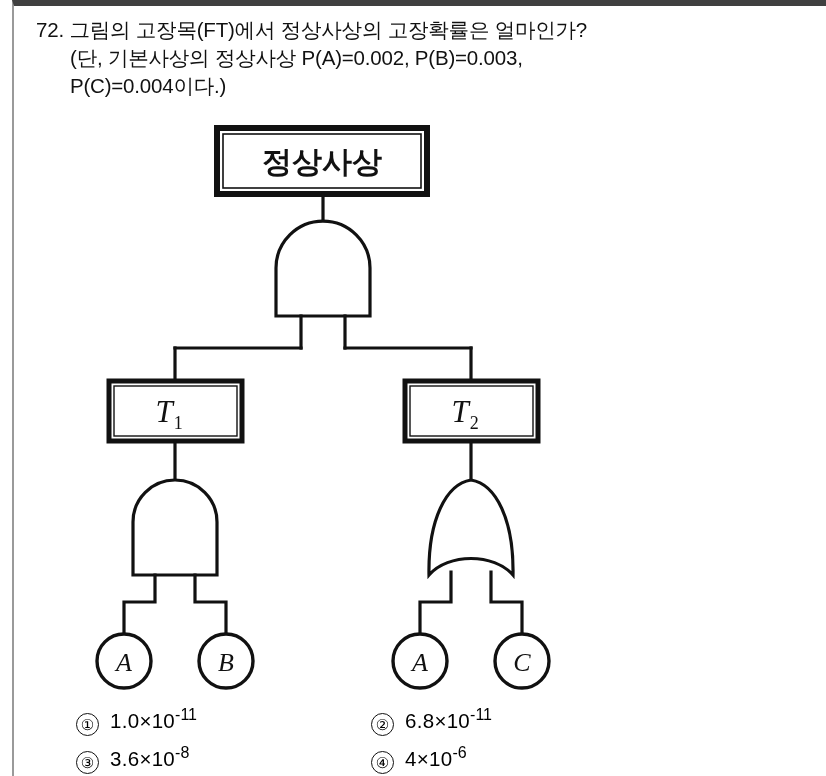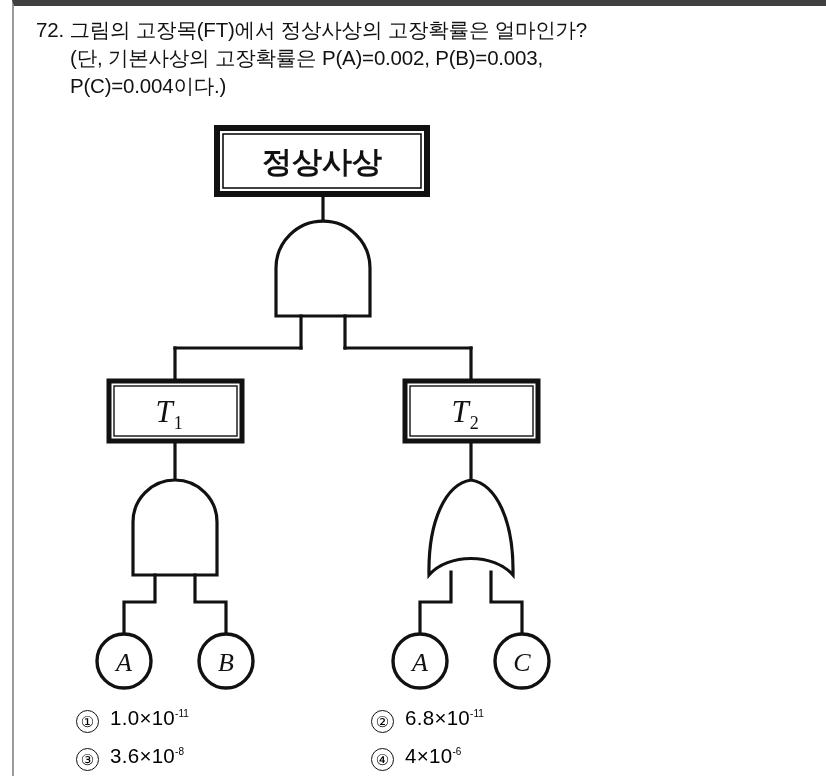--- a/index.html
+++ b/index.html
@@ -90,21 +90,21 @@
     box-sizing: border-box;
     position: relative;
     top: 2px;
     flex: 0 0 auto;
   }
   .ctext {
     font-size: 20.5px;
     letter-spacing: 0.3px;
   }
   .ctext sup {
-    font-size: 10px;
+    font-size: 16px;
     vertical-align: super;
     letter-spacing: 0;
   }
 
   
   .lbl-ko {
     font-family: "Liberation Serif", serif;
     font-size: 30px;
     font-weight: 700;
   }
@@ -124,21 +124,21 @@
     font-size: 26px;
   }
 </style>
 </head>
 <body>
 
 <div id="page">
 
   <div class="question">
     <span class="q-line first">72. 그림의 고장목(FT)에서 정상사상의 고장확률은 얼마인가?</span>
-    <span class="q-line cont">(단, 기본사상의 고장확률은 P(A)=0.002, P(B)=0.003,</span>
+    <span class="q-line cont">(단, 기본사상의 정상사상 P(A)=0.002, P(B)=0.003,</span>
     <span class="q-line cont">P(C)=0.004이다.)</span>
   </div>
 
   <svg id="diagram" viewBox="0 0 620 600" width="620" height="600">
 
     <g fill="none" stroke="#111111" stroke-width="3.2" stroke-linecap="square">
 
       <rect x="203" y="18" width="210" height="66" fill="#ffffff" stroke="#111111" stroke-width="6"></rect>
       <rect x="209" y="24" width="198" height="54" fill="#ffffff" stroke="#111111" stroke-width="1.6"></rect>
 

